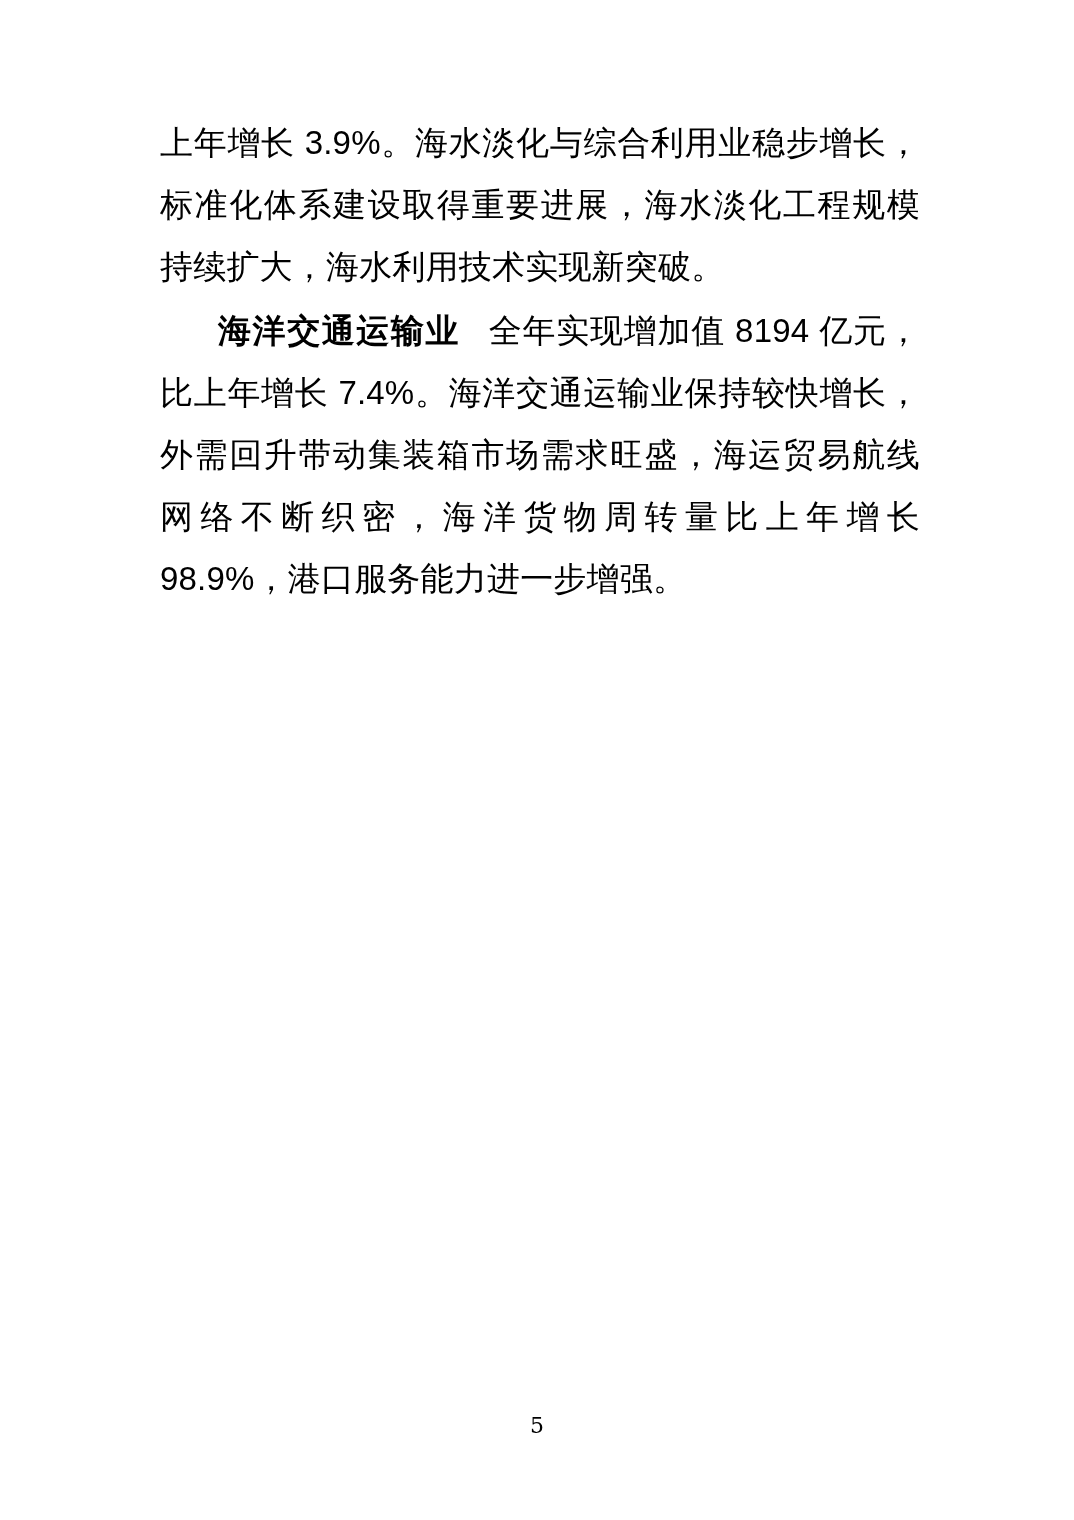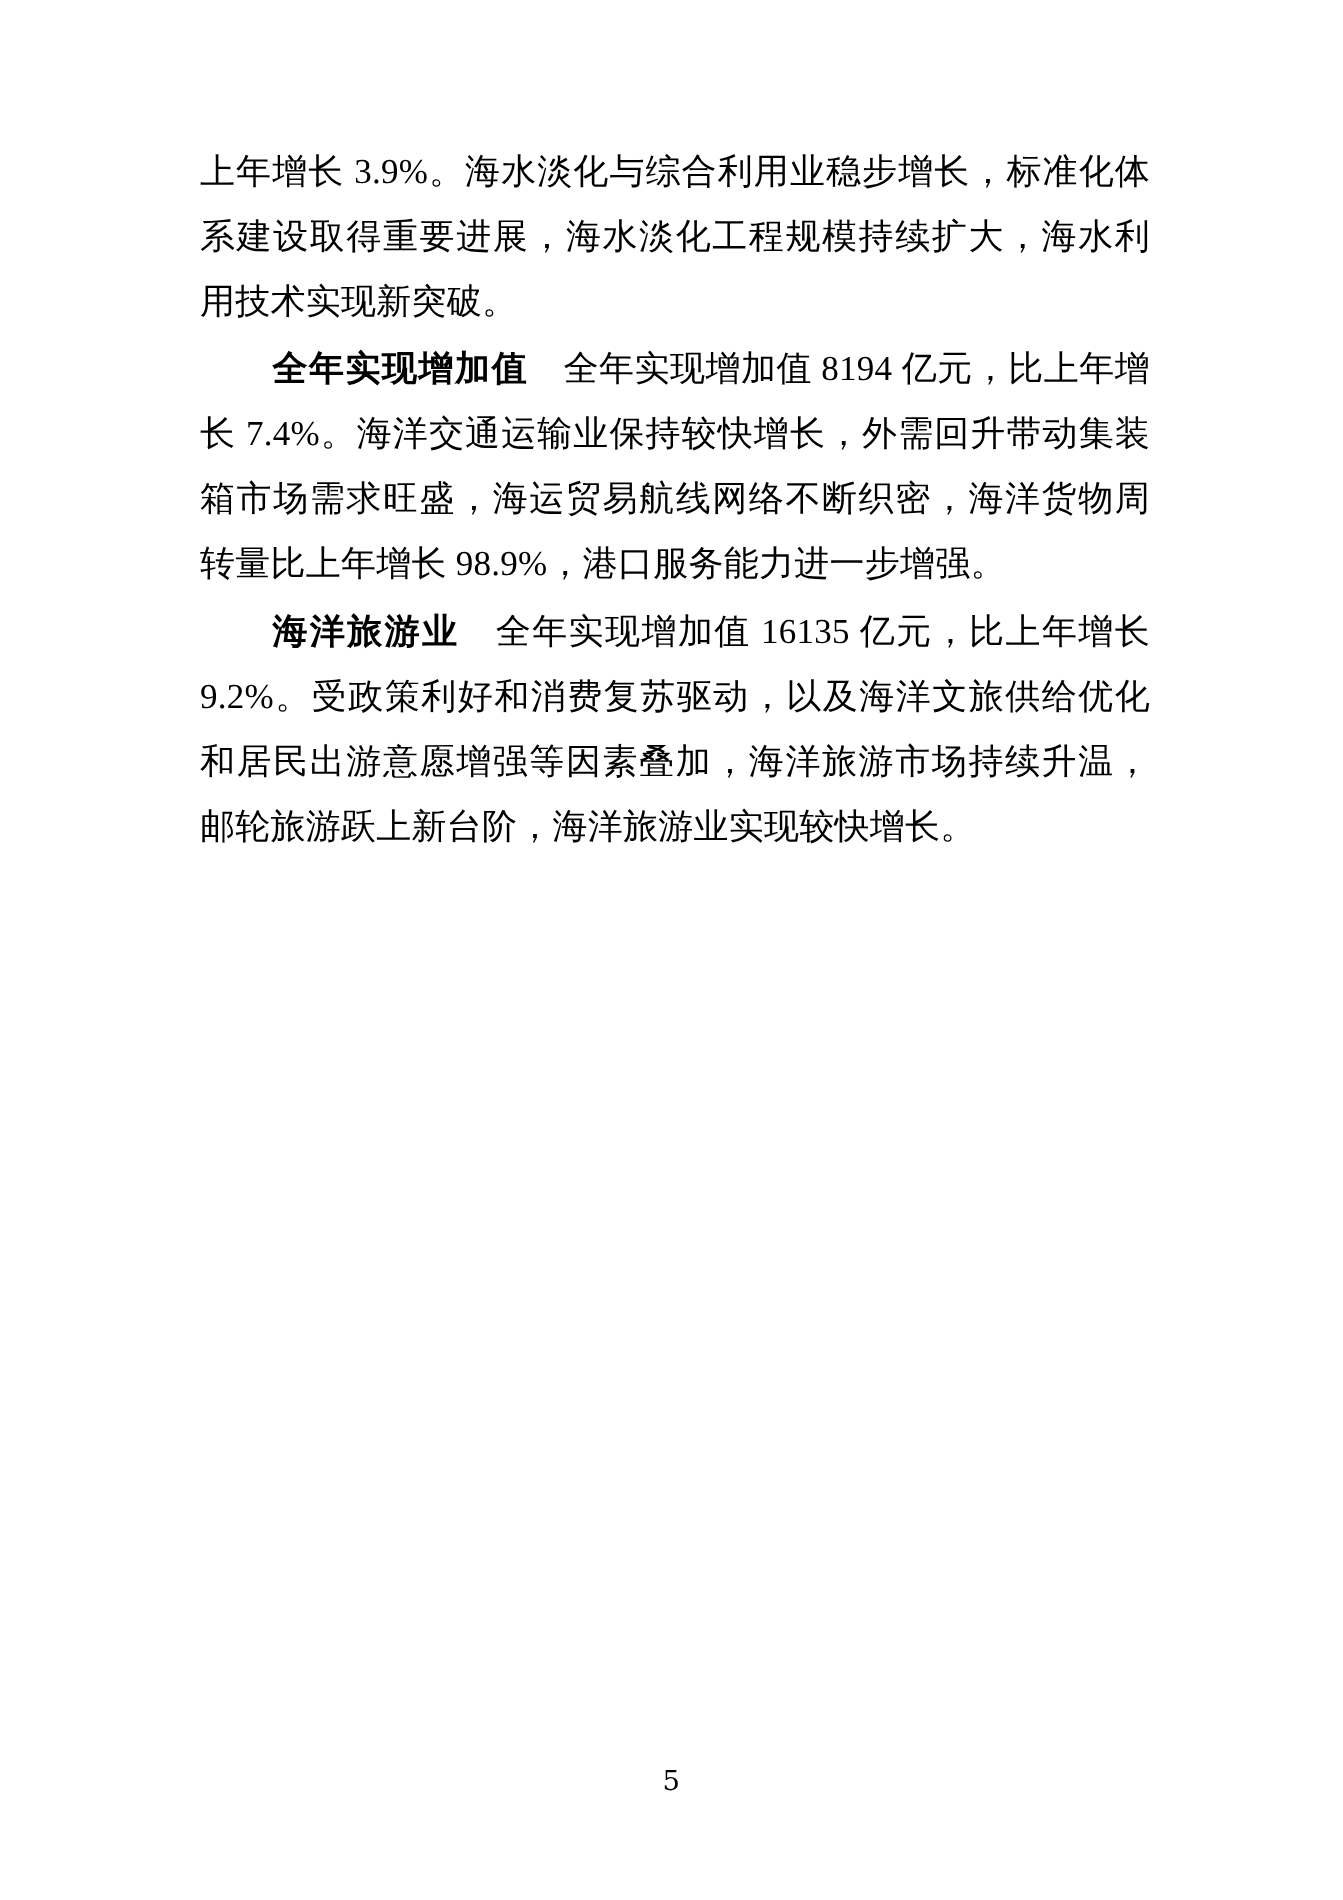--- a/index.html
+++ b/index.html
@@ -22,26 +22,26 @@
     width: 1074px;
     height: 1520px;
     box-sizing: border-box;
     padding: 112px 150px 0 160px;
   }
   .doc-body {
     width: 760px;
   }
   p.para {
     margin: 0 0 2px 0;
-    font-size: 28px;
-    line-height: 52px;
+    font-size: 33px;
+    line-height: 62px;
     text-align: justify;
     text-justify: inter-ideograph;
     letter-spacing: 0.2px;
-    font-family: Liberation Serif, serif;
+    font-family: Liberation Sans, sans-serif;
   }
   p.indent {
     text-indent: 58px;
   }
   .lead {
     font-weight: bold;
     letter-spacing: 1px;
   }
   .gap {
     display: inline-block;
@@ -62,23 +62,20 @@
 <body>
 
 <div class="page">
   <div class="doc-body">
 
     <p class="para">
       <span>上年增长 3.9%。海水淡化与综合利用业稳步增长，标准化体系建设取得重要进展，海水淡化工程规模持续扩大，海水利用技术实现新突破。</span>
     </p>
 
     <p class="para indent">
-      <span class="lead">全年实现增加值</span><span class="gap"></span><span>全年实现增加值 8194 亿元，比上年增长 7.4%。海洋交通运输业保持较快增长，外需回升带动集装箱市场需求旺盛，海运贸易航线网络不断织密，海洋货物周转量比上年增长 98.9%，港口服务能力进一步增强。</span>
+      <span class="lead">海洋交通运输业</span><span class="gap"></span><span>全年实现增加值 8194 亿元，比上年增长 7.4%。海洋交通运输业保持较快增长，外需回升带动集装箱市场需求旺盛，海运贸易航线网络不断织密，海洋货物周转量比上年增长 98.9%，港口服务能力进一步增强。</span>
     </p>
 
-    <p class="para indent">
-      <span class="lead">海洋旅游业</span><span class="gap"></span><span>全年实现增加值 16135 亿元，比上年增长 9.2%。受政策利好和消费复苏驱动，以及海洋文旅供给优化和居民出游意愿增强等因素叠加，海洋旅游市场持续升温，邮轮旅游跃上新台阶，海洋旅游业实现较快增长。</span>
-    </p>
 
   </div>
 
   <div class="footer">5</div>
 </div>
 
 </body></html>

